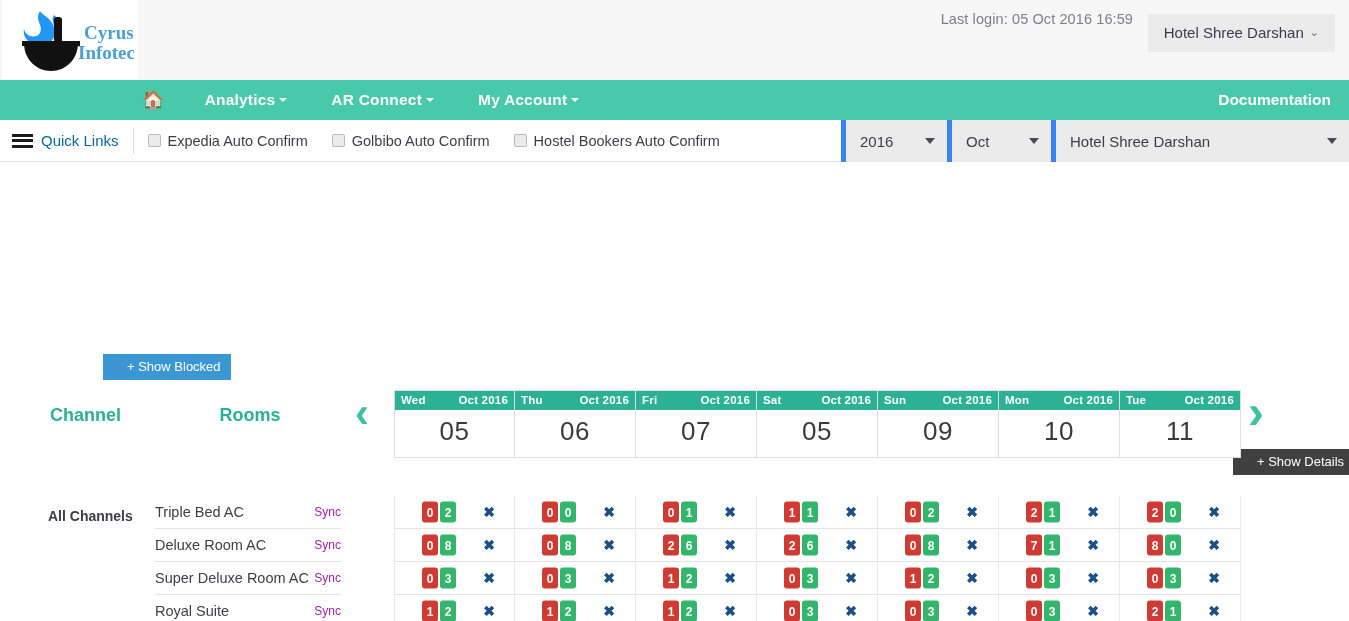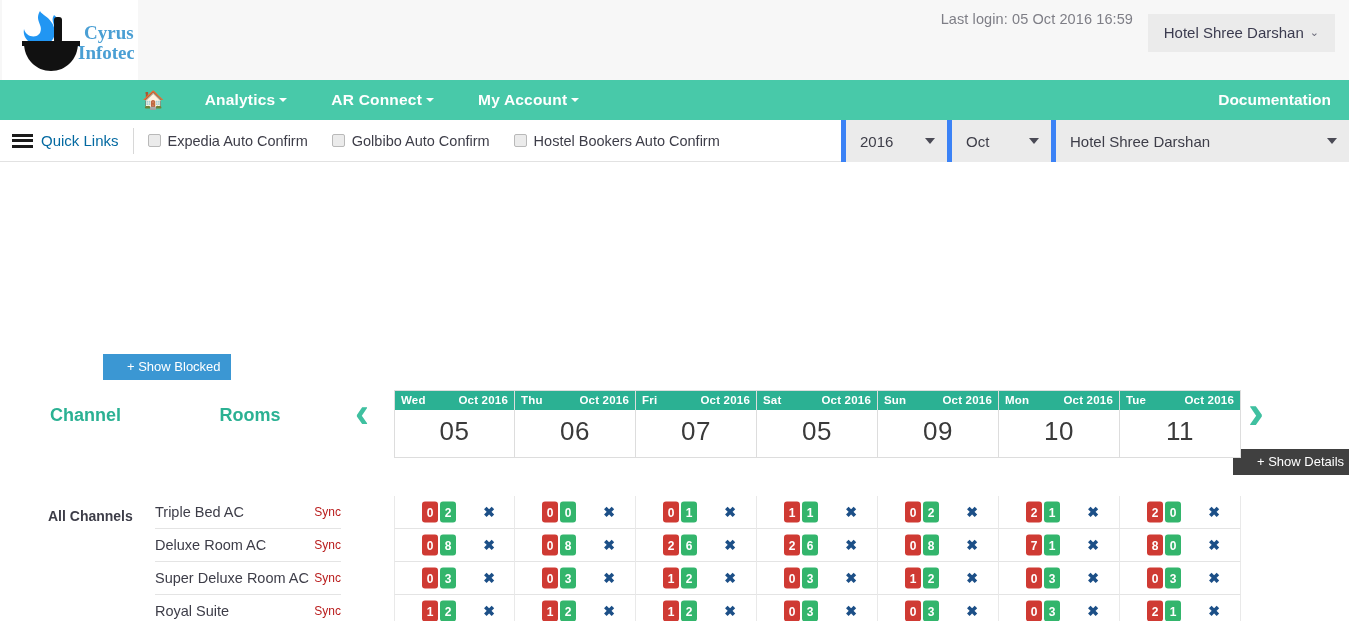--- a/index.html
+++ b/index.html
@@ -166,21 +166,21 @@
   .roomlist {
     position: absolute; left: 155px; top: 334px; width: 186px;
   }
   .roomrow {
     height: 33px; display: flex; align-items: center;
     justify-content: space-between;
     border-bottom: 1px solid #e4e4e4;
     text-align: center;
   }
   .roomrow .rname { font-size: 14.5px; color: #3d3d48; white-space: nowrap; }
-  .roomrow .sync { font-size: 12px; color: #b91c1c; cursor: pointer; }
+  .roomrow .sync { font-size: 12px; color: #a21caf; cursor: pointer; }
 
   
   .grid {
     position: absolute; left: 394px; top: 334px;
     display: flex;
   }
   .gcol { width: 121px; }
   .gcell {
     height: 33px; position: relative;
     border-bottom: 1px solid #e4e4e4;

